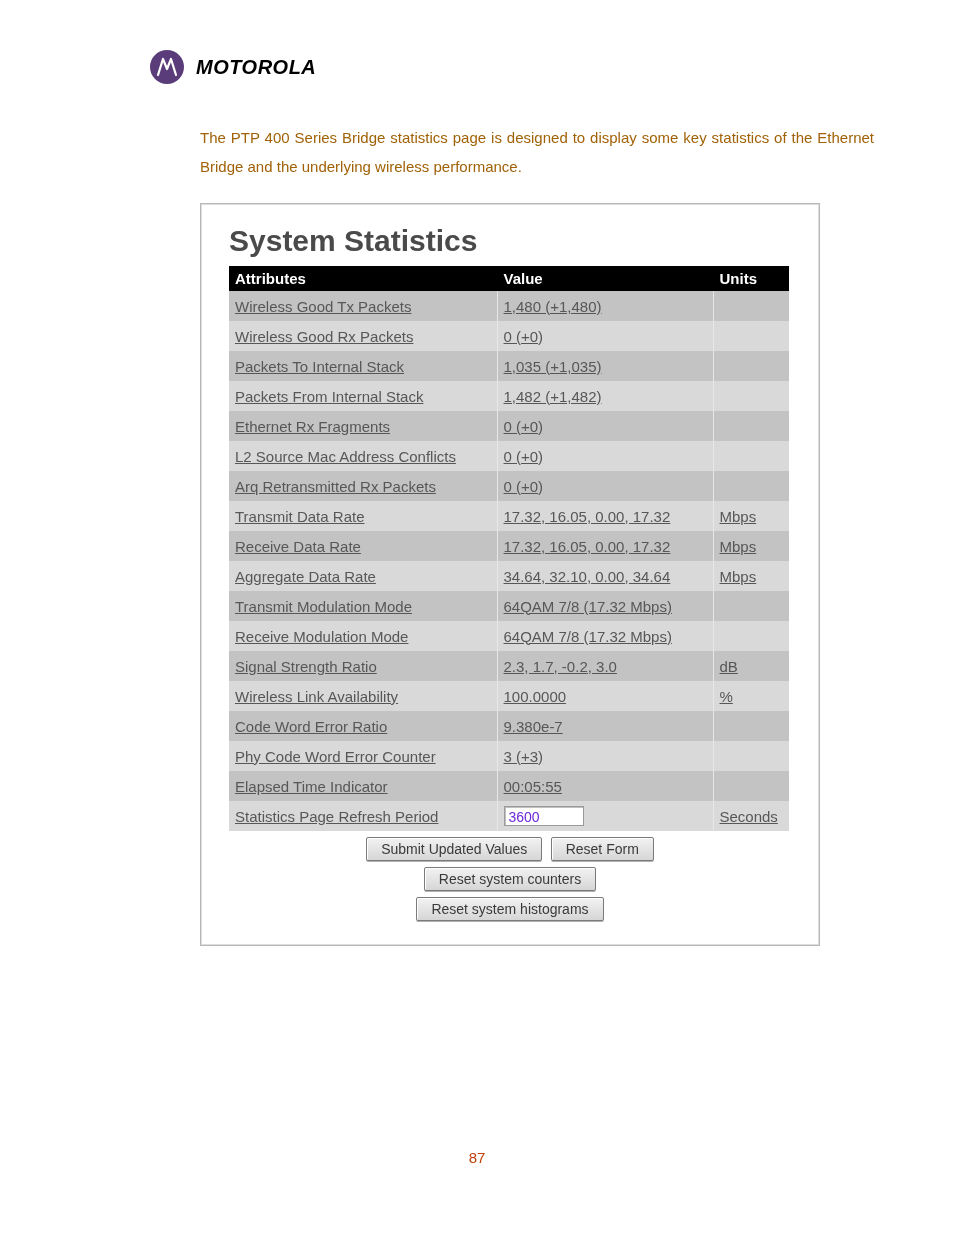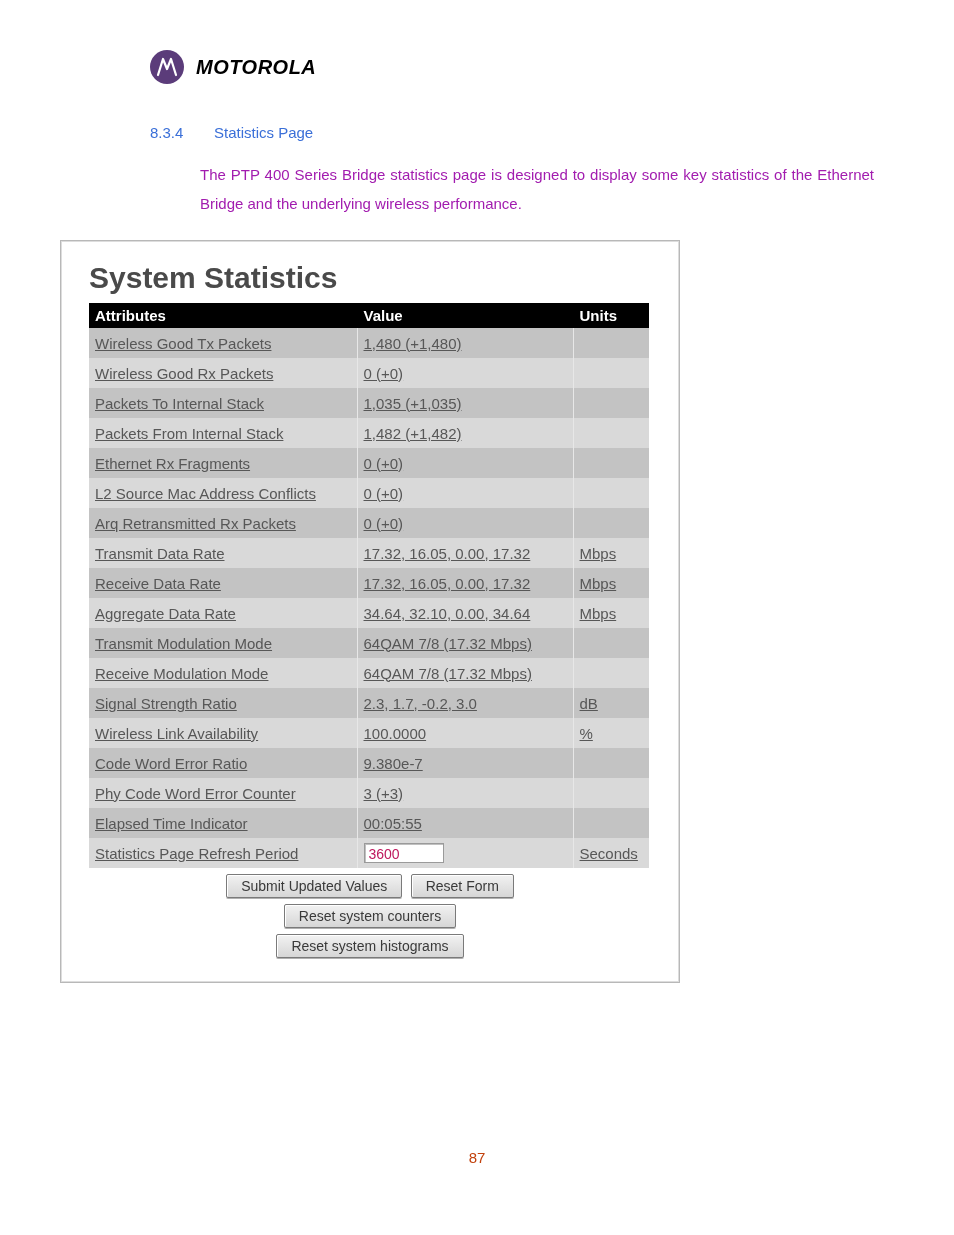--- a/index.html
+++ b/index.html
@@ -53,26 +53,27 @@
     margin-bottom: 20px;
   }
   .section-head .num { min-width: 40px; }
 
   .body-copy {
     margin-left: 140px;
     margin-right: 20px;
     font-size: 15px;
     line-height: 1.9;
     text-align: justify;
-    color: #a21caf;
+    color: #a16207;
     margin-bottom: 22px;
   }
 
   
   .shot-card {
+    margin-left: 140px;
     width: 620px;
     border: 1px solid #b8b8b8;
     box-shadow: 0 0 0 1px #dddddd inset;
     padding: 18px 28px 24px 28px;
     background: #ffffff;
     box-sizing: border-box;
   }
   .shot-title {
     font-family: Arial, Helvetica, sans-serif;
     font-weight: 700;
@@ -112,21 +113,21 @@
 
   .faux-input {
     display: inline-block;
     background: #ffffff;
     border: 1px solid #9a9a9a;
     box-shadow: inset 1px 1px 0 #c0c0c0;
     width: 80px;
     height: 20px;
     line-height: 20px;
     font-size: 14px;
-    color: #be185d;
+    color: #6d28d9;
     padding: 0 4px;
     box-sizing: border-box;
   }
 
   .btn-row {
     text-align: center;
     margin-top: 6px;
   }
   .btn-row + .btn-row { margin-top: 6px; }
   .faux-btn {
@@ -157,24 +158,20 @@
 
   <div class="logo-row">
     <div class="logo-circle">
       <svg width="24" height="24" viewBox="0 0 24 24" fill="none">
         <path d="M3 20 L8 4 L12 14 L16 4 L21 20" stroke="#ffffff" stroke-width="2.2" stroke-linejoin="round" stroke-linecap="round" fill="none"></path>
       </svg>
     </div>
     <span class="brand-text">MOTOROLA</span>
   </div>
 
-  <div class="section-head">
-    <span class="num">8.3.4</span>
-    <span>Statistics Page</span>
-  </div>
 
   <p class="body-copy">The PTP 400 Series Bridge statistics page is designed to display some key statistics of the Ethernet Bridge and the underlying wireless performance.</p>
 
   <div class="shot-card">
     <div class="shot-title">System Statistics</div>
 
     <table class="stats">
       <colgroup>
         <col class="col-attr">
           <col class="col-val">

